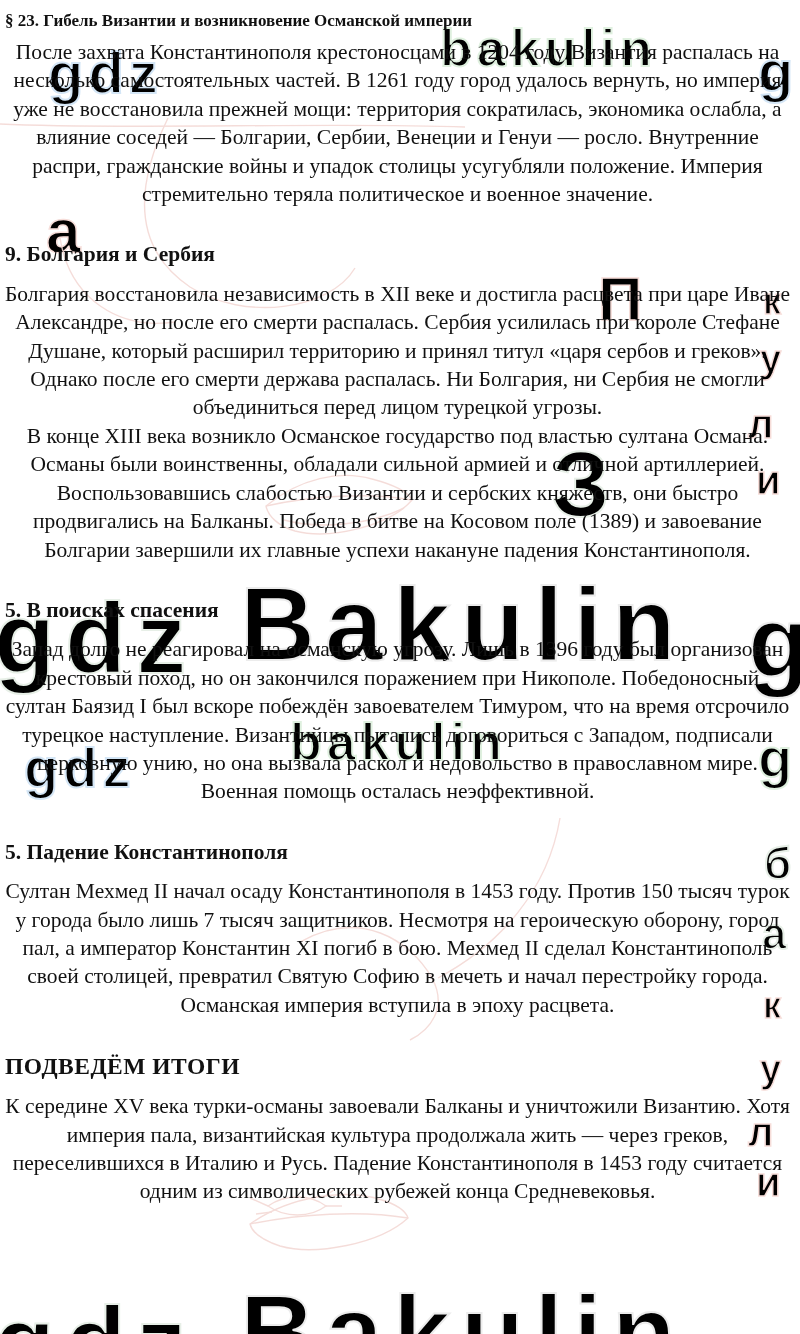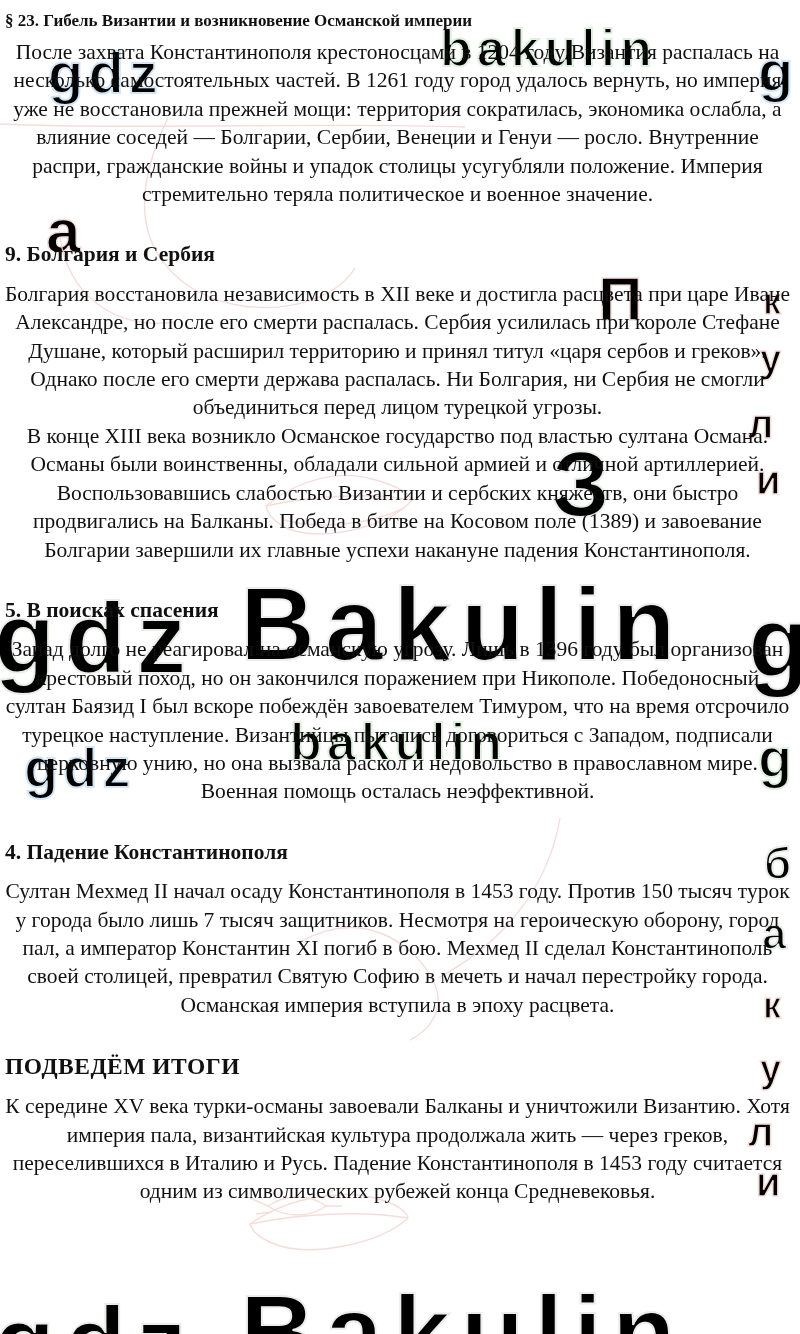--- a/index.html
+++ b/index.html
@@ -128,21 +128,21 @@
   <section>
     <p>В конце XIII века возникло Османское государство под властью султана Османа. Османы были воинственны, обладали сильной армией и отличной артиллерией. Воспользовавшись слабостью Византии и сербских княжеств, они быстро продвигались на Балканы. Победа в битве на Косовом поле (1389) и завоевание Болгарии завершили их главные успехи накануне падения Константинополя.</p>
   </section>
 
   <section>
     <h2>5. В поисках спасения</h2>
     <p>Запад долго не реагировал на османскую угрозу. Лишь в 1396 году был организован крестовый поход, но он закончился поражением при Никополе. Победоносный султан Баязид I был вскоре побеждён завоевателем Тимуром, что на время отсрочило турецкое наступление. Византийцы пытались договориться с Западом, подписали церковную унию, но она вызвала раскол и недовольство в православном мире. Военная помощь осталась неэффективной.</p>
   </section>
 
   <section>
-    <h2>4. Падение Константинополя</h2>
+    <h2>5. Падение Константинополя</h2>
     <p>Султан Мехмед II начал осаду Константинополя в 1453 году. Против 150 тысяч турок у города было лишь 7 тысяч защитников. Несмотря на героическую оборону, город пал, а император Константин XI погиб в бою. Мехмед II сделал Константинополь своей столицей, превратил Святую Софию в мечеть и начал перестройку города. Османская империя вступила в эпоху расцвета.</p>
   </section>
 
   <section class="summary">
     <h2>ПОДВЕДЁМ ИТОГИ</h2>
     <p>К середине XV века турки-османы завоевали Балканы и уничтожили Византию. Хотя империя пала, византийская культура продолжала жить — через греков, переселившихся в Италию и Русь. Падение Константинополя в 1453 году считается одним из символических рубежей конца Средневековья.</p>
   </section>
 
 </article>
 

